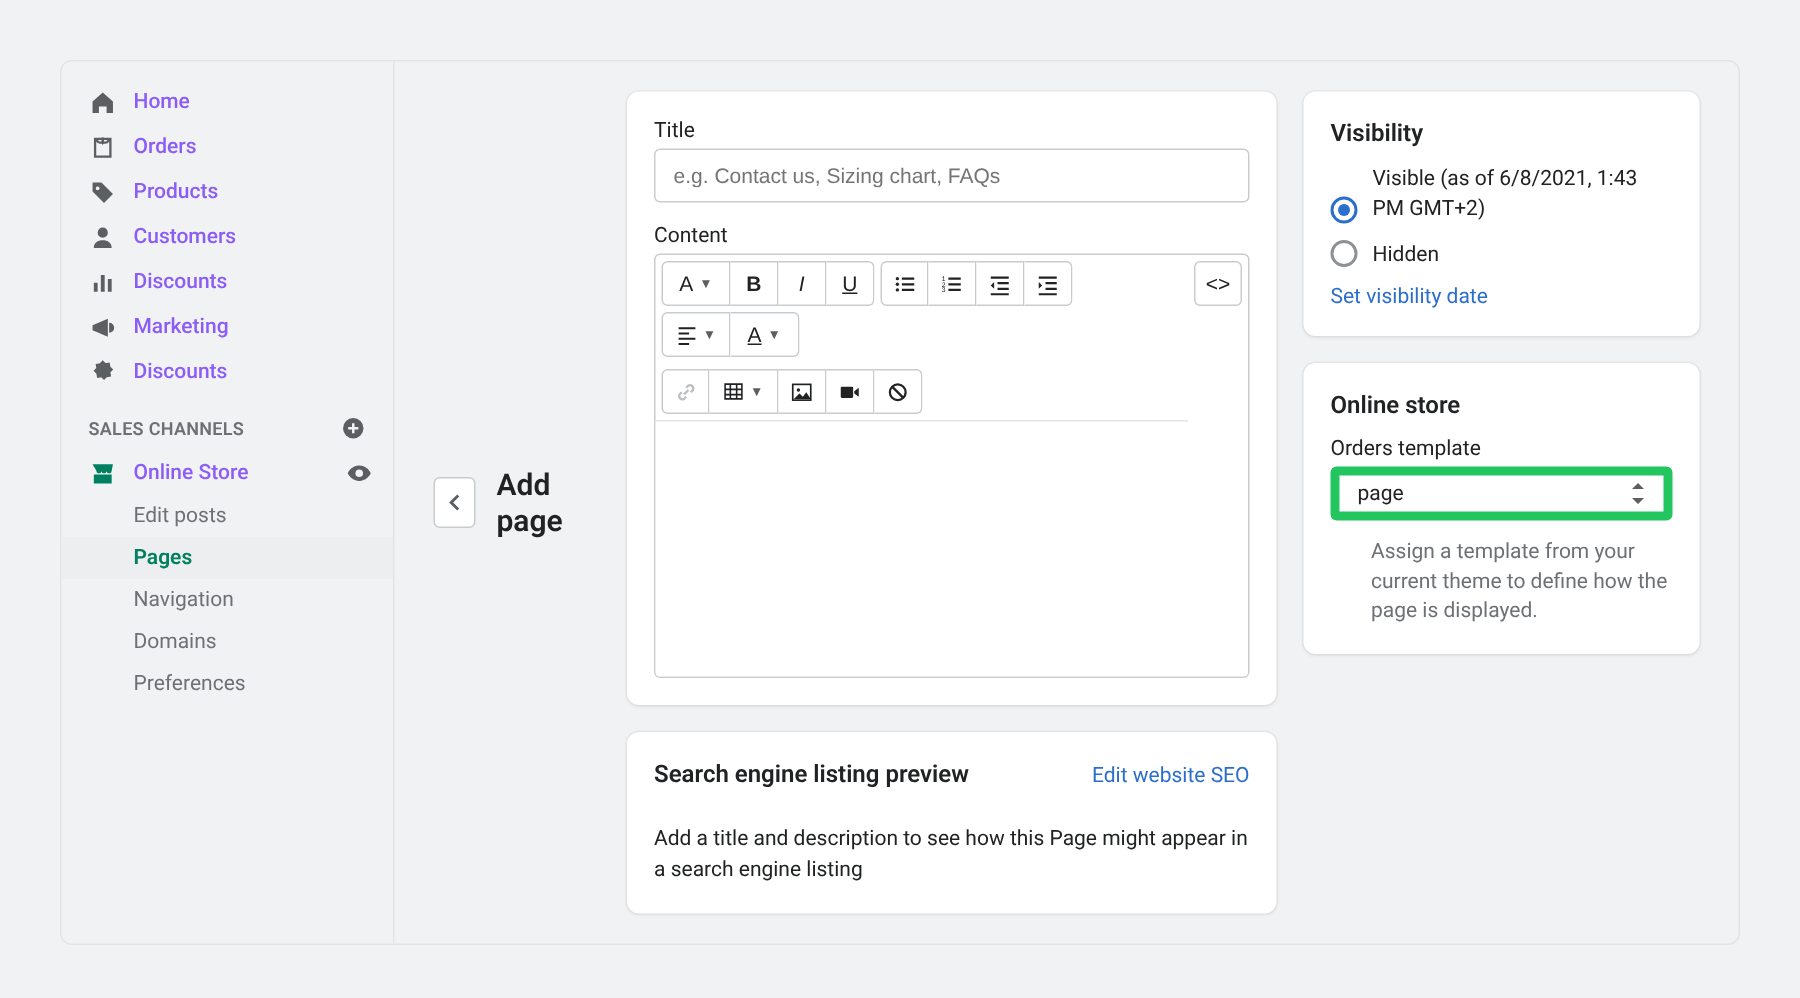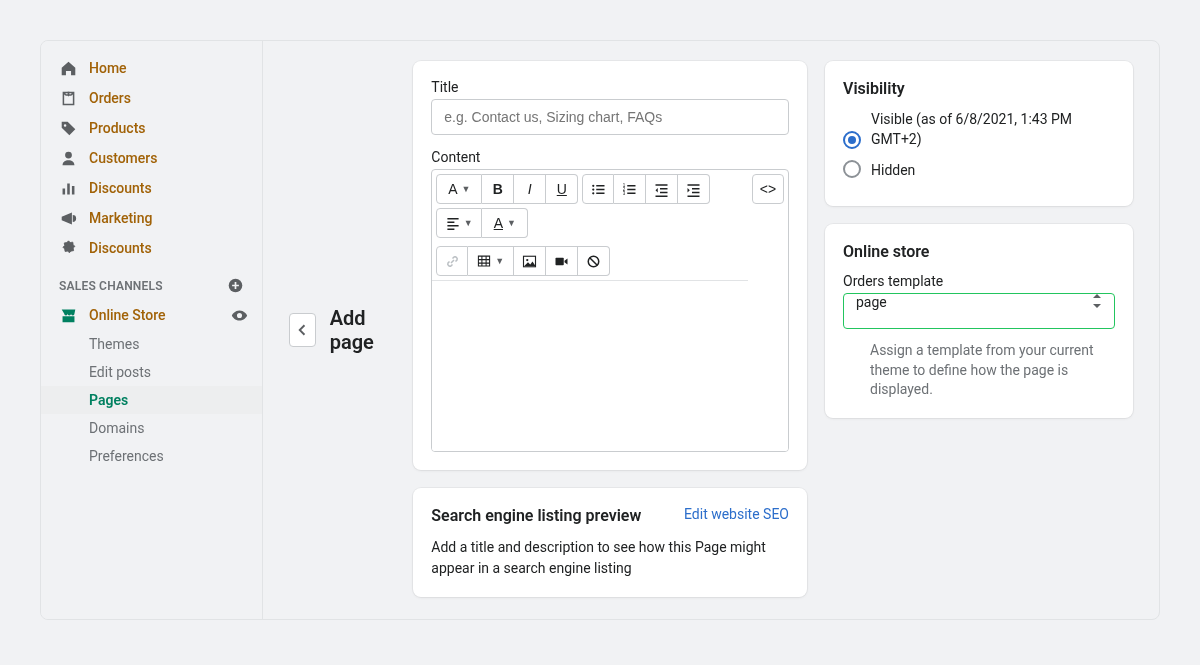--- a/index.html
+++ b/index.html
@@ -25,21 +25,21 @@
     border-right: 1px solid #e1e3e5;
     padding: 12px 0;
   }
   .nav-item {
     display: flex;
     align-items: center;
     gap: 12px;
     padding: 6px 18px;
     cursor: pointer;
     font-weight: 500;
-    color: #a16207;
+    color: #8b5cf6;
   }
   .nav-item .icon {
     width: 18px; height: 18px;
     display: flex; align-items: center; justify-content: center;
     color: #5c5f62;
     flex-shrink: 0;
   }
   .nav-section {
     display: flex; align-items: center; justify-content: space-between;
     padding: 14px 18px 6px 18px;
@@ -83,21 +83,21 @@
     background: #fff;
     display:flex;align-items:center;justify-content:center;
     cursor:pointer;
     color:#5c5f62;
   }
   .page-title {
     font-size: 20px; font-weight: 600;
   }
   .columns { display:flex; gap:18px; align-items:flex-start; }
   .col-main { flex:1; display:flex; flex-direction:column; gap:18px; }
-  .col-side { width:308px; display:flex; flex-direction:column; gap:18px; }
+  .col-side { width:264px; display:flex; flex-direction:column; gap:18px; }
   .card {
     background:#fff;
     border-radius:8px;
     box-shadow: 0 0 0 1px rgba(0,0,0,0.04), 0 1px 3px rgba(0,0,0,0.06);
     padding: 18px;
   }
   .field-label { font-size:14px; color:#202223; margin-bottom:4px; display:block; }
   .text-input {
     width:100%; height:36px;
     border:1px solid #c9cccf; border-radius:4px;
@@ -150,28 +150,28 @@
     flex-shrink:0; margin-top:1px;
     display:flex;align-items:center;justify-content:center;
   }
   .radio.checked { border-color:#2c6ecb; }
   .radio.checked::after {
     content:""; width:8px; height:8px; border-radius:50%; background:#2c6ecb;
   }
   .link { color:#2c6ecb; cursor:pointer; font-size:14px; }
   .select {
     width:100%; height:36px;
-    border:1px solid #22c55e; border-radius:4px;
+    border:6px solid #22c55e; border-radius:4px;
     padding: 0 12px; font-size:14px;
-    display:flex;justify-content:space-between;
+    display:flex;align-items:center;justify-content:space-between;
     cursor:pointer;
     background:#fff;
   }
   .helptext { font-size:14px; color:#6d7175; margin-top:12px; line-height:1.4;margin-left:27px; }
-  .seo-head { display:flex; justify-content:space-between; align-items:flex-start; margin-bottom:12px; }
+  .seo-head { display:flex; justify-content:space-between; align-items:flex-end; margin-bottom:24px; }
   svg { display:block; }
   .upd { font-size:10px; }
 </style>
 </head>
 <body>
 
 <div class="app-frame">
 
   <nav class="sidebar">
     <div class="nav-item">
@@ -251,23 +251,23 @@
         </span>
         <span>Online Store</span>
       </div>
       <span class="icon">
         <svg width="17" height="17" viewBox="0 0 20 20">
             <path fill="#5c5f62" d="M10 4C5 4 1.7 8 1 10c.7 2 4 6 9 6s8.3-4 9-6c-.7-2-4-6-9-6zm0 9a3 3 0 110-6 3 3 0 010 6z"></path>
           </svg>
       </span>
     </div>
 
-    <div class="nav-sub"><span>Themes</span></div>
     <div class="nav-sub"><span>Edit posts</span></div>
     <div class="nav-sub active"><span>Pages</span></div>
+    <div class="nav-sub"><span>Navigation</span></div>
     <div class="nav-sub"><span>Domains</span></div>
     <div class="nav-sub"><span>Preferences</span></div>
   </nav>
 
   <div class="content">
     <div class="page-header">
       <button class="back-button">
         <svg width="18" height="18" viewBox="0 0 20 20">
             <path fill="currentColor" d="M12 4l-6 6 6 6 1.5-1.5L9 10l4.5-4.5z"></path>
           </svg>
@@ -405,20 +405,21 @@
         <div class="card">
           <div class="card-title">Visibility</div>
           <div class="radio-row">
             <span class="radio checked"></span>
             <span style="line-height:1.4">Visible (as of 6/8/2021, 1:43 PM GMT+2)</span>
           </div>
           <div class="radio-row">
             <span class="radio"></span>
             <span>Hidden</span>
           </div>
+          <div class="link" style="margin-top:12px">Set visibility date</div>
         </div>
 
         <div class="card">
           <div class="card-title">Online store</div>
           <label class="field-label">Orders template</label>
           <div class="select">
             <span>page</span>
             <span class="upd">
               <svg width="10" height="14" viewBox="0 0 10 14">
                   <path fill="#5c5f62" d="M5 0l4 4H1zM5 14l4-4H1z"></path>

